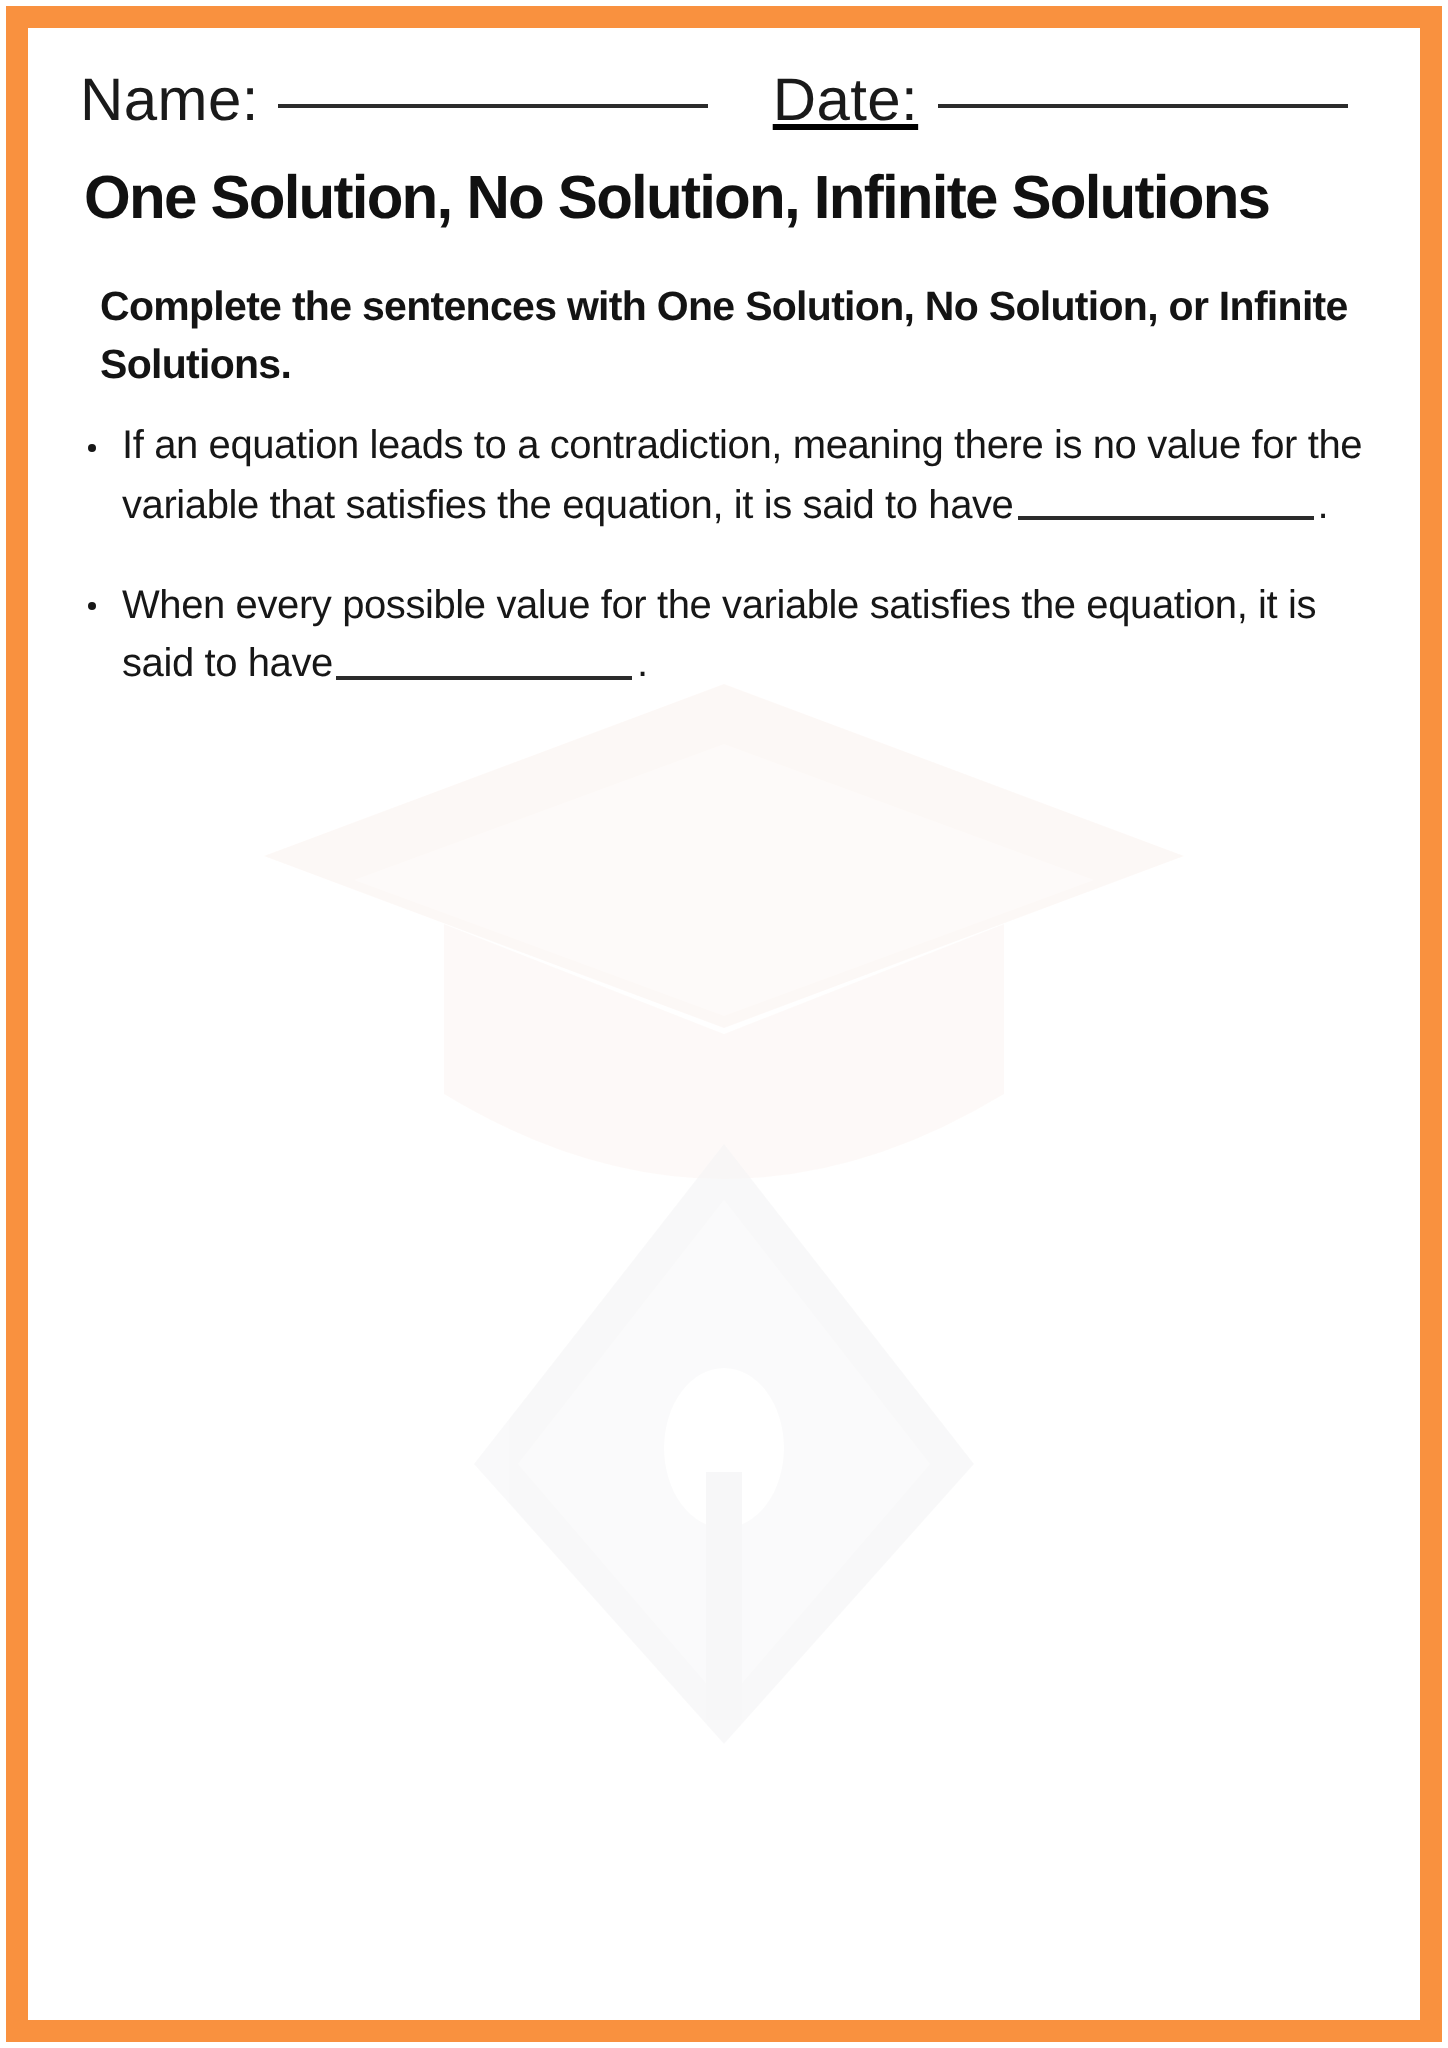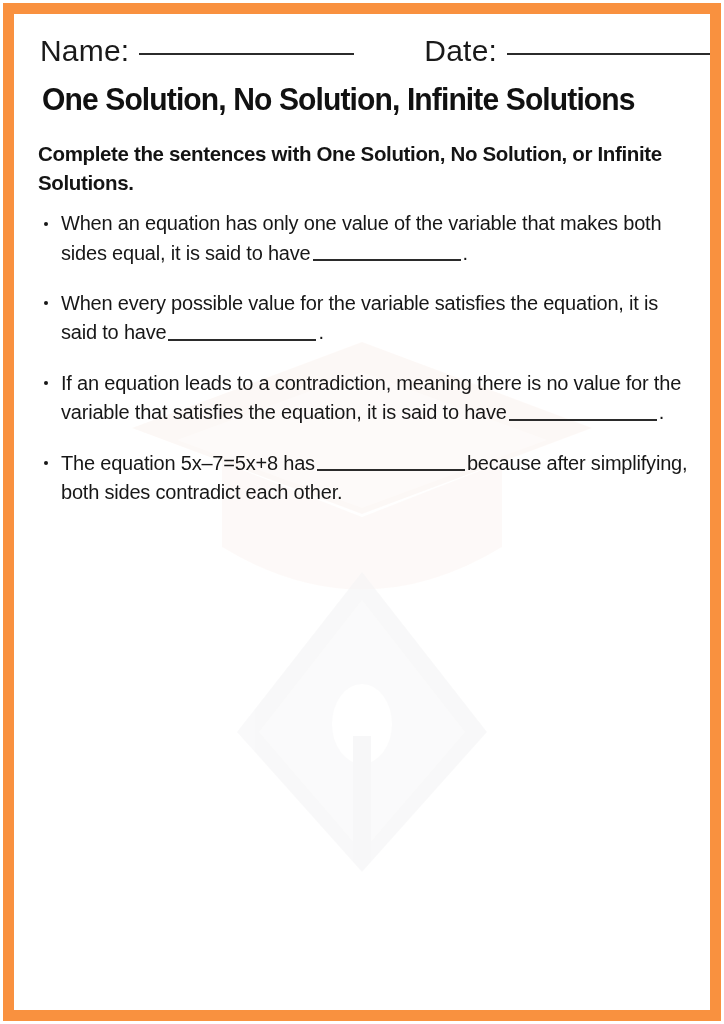--- a/index.html
+++ b/index.html
@@ -75,39 +75,39 @@
   .field-rule {
     display: inline-block;
     height: 0;
     border-bottom: 2px solid #2b2b2b;
     margin-left: 10px;
     position: relative;
     top: -6px;
   }
   #name-field-group { flex: 0 0 auto; }
   #name-rule { width: 215px; }
-  #date-field-group { margin-left: 70px; }
+  #date-field-group { margin-left: 32px; text-decoration: underline; }
   #date-rule { width: 205px; }
 
   
   #worksheet-title {
     margin: 14px 0 0 12px;
     font-size: 30.5px;
     font-weight: 700;
     color: #111111;
     letter-spacing: -0.9px;
     transform: scaleX(0.985);
     transform-origin: left center;
     white-space: nowrap;
     font-family: "Liberation Sans", sans-serif;
   }
 
   
   #instructions {
-    margin: 22px 12px 0 8px;
+    margin: 22px 12px 0 20px;
     font-size: 20.5px;
     font-weight: 700;
     line-height: 1.42;
     color: #141414;
     letter-spacing: -0.35px;
     max-width: 630px;
     font-family: "Liberation Sans", sans-serif;
   }
 
   
@@ -177,21 +177,19 @@
           <span class="field-label">Date:</span>
           <span class="field-rule" id="date-rule"></span>
         </div>
       </div>
 
       <h1 id="worksheet-title">One Solution, No Solution, Infinite Solutions</h1>
 
       <p id="instructions">Complete the sentences with One Solution, No Solution, or Infinite Solutions.</p>
 
       <ul id="question-list">
-          <li class="question-item"><span class="bullet-marker"></span><span class="q-text">When an equation has only one value of the variable that makes both sides equal, it is said to have</span><span class="answer-blank"></span><span class="q-text">.</span></li>
+          <li class="question-item"><span class="bullet-marker"></span><span class="q-text">If an equation leads to a contradiction, meaning there is no value for the variable that satisfies the equation, it is said to have</span><span class="answer-blank"></span><span class="q-text">.</span></li>
           <li class="question-item"><span class="bullet-marker"></span><span class="q-text">When every possible value for the variable satisfies the equation, it is said to have</span><span class="answer-blank"></span><span class="q-text">.</span></li>
-          <li class="question-item"><span class="bullet-marker"></span><span class="q-text">If an equation leads to a contradiction, meaning there is no value for the variable that satisfies the equation, it is said to have</span><span class="answer-blank"></span><span class="q-text">.</span></li>
-          <li class="question-item"><span class="bullet-marker"></span><span class="q-text">The equation 5x–7=5x+8 has</span><span class="answer-blank"></span><span class="q-text">because after simplifying, both sides contradict each other.</span></li>
         </ul>
 
     </div>
   </div>
 </div>
 
 </body></html>

